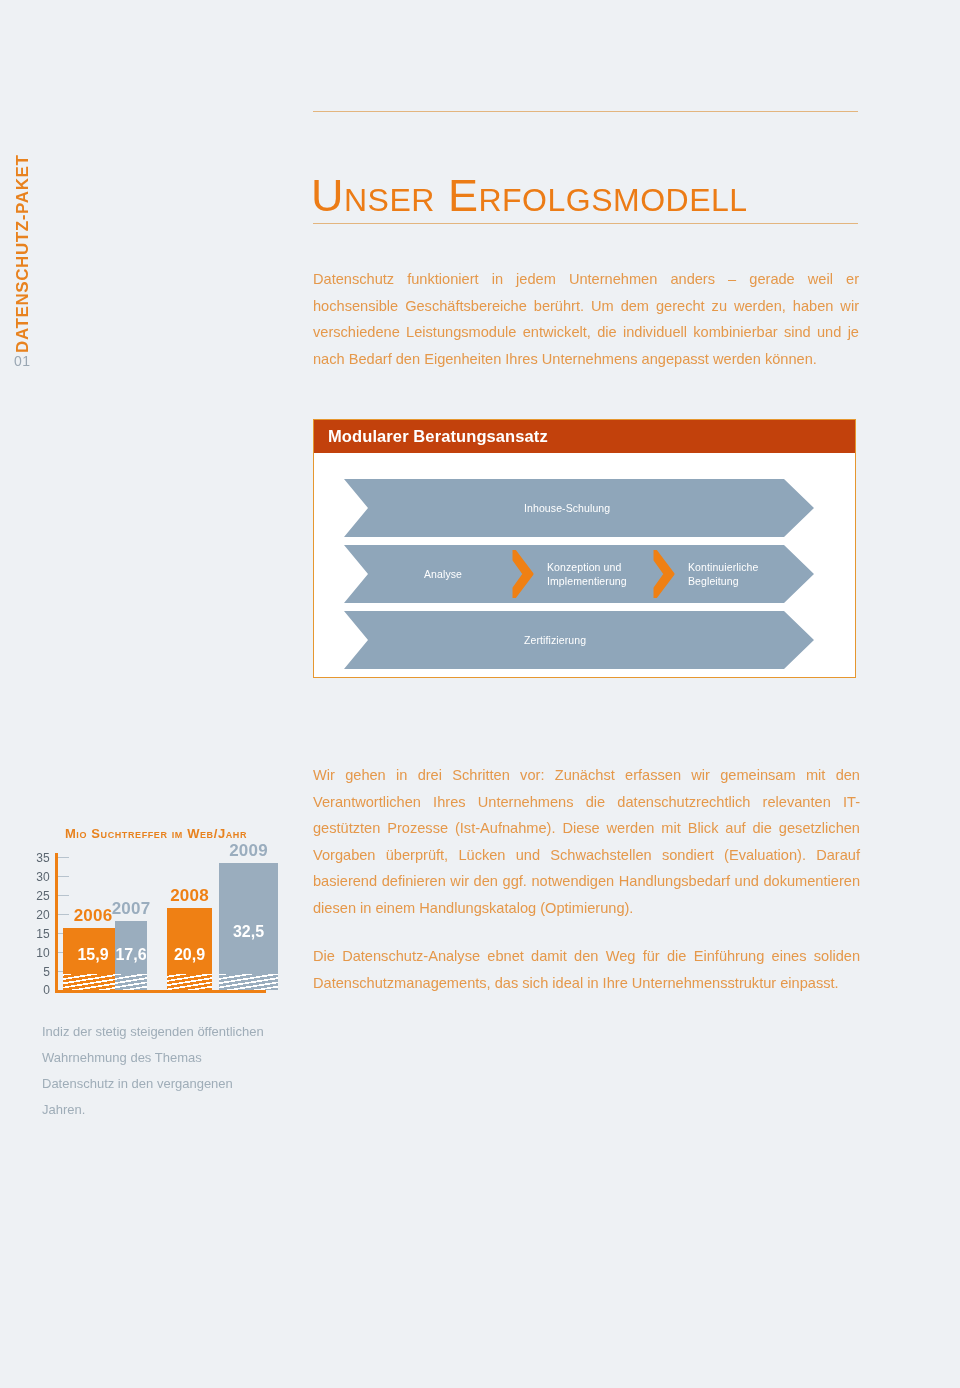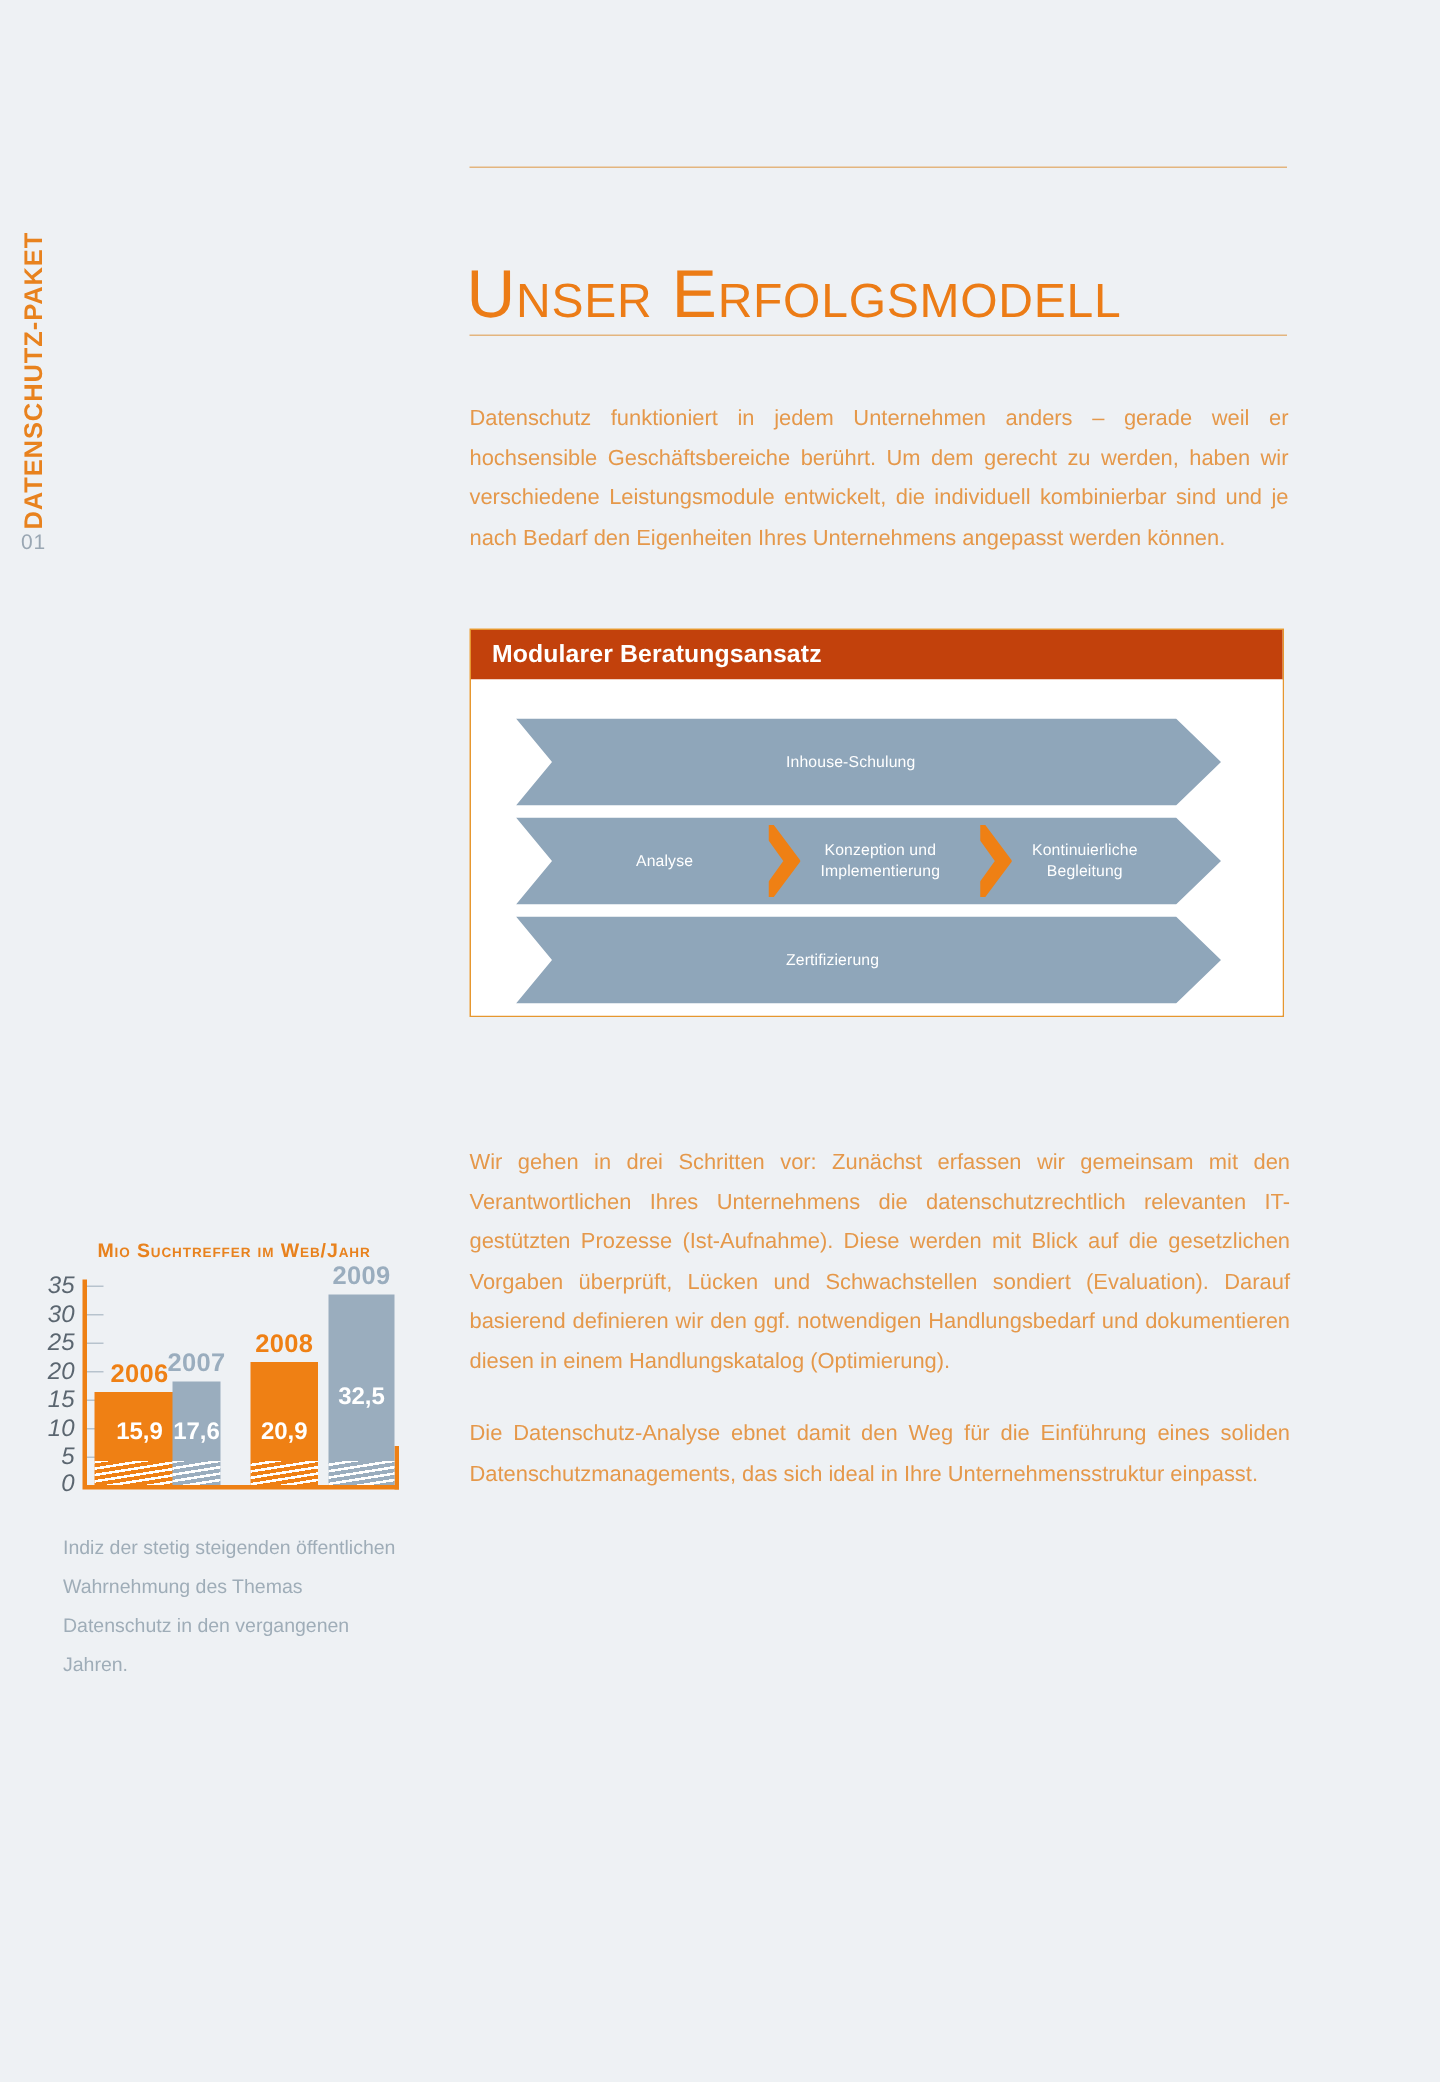--- a/index.html
+++ b/index.html
@@ -62,21 +62,21 @@
   #diagram-header{
     position:absolute;left:0;top:0;right:0;height:33px;
     background:#c2410c;
   }
   #diagram-title{
     position:absolute;left:14px;top:7px;
     color:#ffffff;font-size:16.5px;font-weight:bold;
     letter-spacing:.1px;
   }
   #diagram-body{position:absolute;left:0;top:33px;right:0;bottom:0;background:#fff;}
-  .band{position:absolute;text-align:center;}
+  .band{position:absolute;}
   .band svg{display:block;}
   .band-label{
     position:absolute;color:#ffffff;font-size:10.5px;line-height:14px;
     font-weight:normal;letter-spacing:.1px;
   }
   .chev{position:absolute;}
 
   
   #section-heading{
     position:absolute;left:0;top:706px;
@@ -96,22 +96,22 @@
   
   #chart-block{position:absolute;left:24px;top:826px;width:265px;}
   #chart-title{
     font-size:13px;color:#e8821e;font-variant:small-caps;
     letter-spacing:.6px;font-weight:bold;text-align:center;
     width:248px;margin-left:8px;
   }
   #chart-area{position:relative;width:250px;height:150px;margin-top:10px;}
   #y-labels{position:absolute;left:0;top:0;width:26px;height:150px;}
   #y-labels span{
-    position:absolute;right:0;font-size:16px;color:#5b6670;
-    line-height:14px;letter-spacing:.2px;font-style:italic;
+    position:absolute;right:0;font-size:12px;color:#5b6670;
+    line-height:14px;letter-spacing:.2px;
   }
   #axis-v{position:absolute;left:31px;top:2px;width:3px;height:137px;background:#ee8014;}
   #axis-h{position:absolute;left:31px;top:139px;width:211px;height:3px;background:#ee8014;}
   #axis-v-right{position:absolute;left:239px;top:113px;width:3px;height:29px;background:#ee8014;}
   .tick{position:absolute;left:34px;height:1px;width:11px;background:#b7c3cd;}
   .bar{position:absolute;bottom:11px;}
   .bar .fill{position:absolute;left:0;right:0;top:0;bottom:0;}
   .bar .stripes{
     position:absolute;left:0;right:0;bottom:0;height:16px;
     background:repeating-linear-gradient(-9deg,
@@ -250,21 +250,21 @@
         <div class="bar-value" style="top:25px;">17,6</div>
       </div>
 
       <div class="bar" style="left:143px;width:45px;height:82px;">
         <div class="fill" style="background:#ef8014;"></div>
         <div class="stripes"></div>
         <div class="bar-year" style="top:-22px;color:#ef8014;">2008</div>
         <div class="bar-value" style="top:38px;">20,9</div>
       </div>
 
-      <div class="bar" style="left:195px;width:44px;height:127px;">
+      <div class="bar" style="left:195px;width:59px;height:127px;">
         <div class="fill" style="background:#9aadbe;"></div>
         <div class="stripes"></div>
         <div class="bar-year" style="top:-22px;color:#9aadbe;">2009</div>
         <div class="bar-value" style="top:60px;">32,5</div>
       </div>
     </div>
 
     <div id="chart-caption">Indiz der stetig steigenden öffentlichen Wahrnehmung des Themas Datenschutz in den vergangenen Jahren.</div>
   </div>
 

